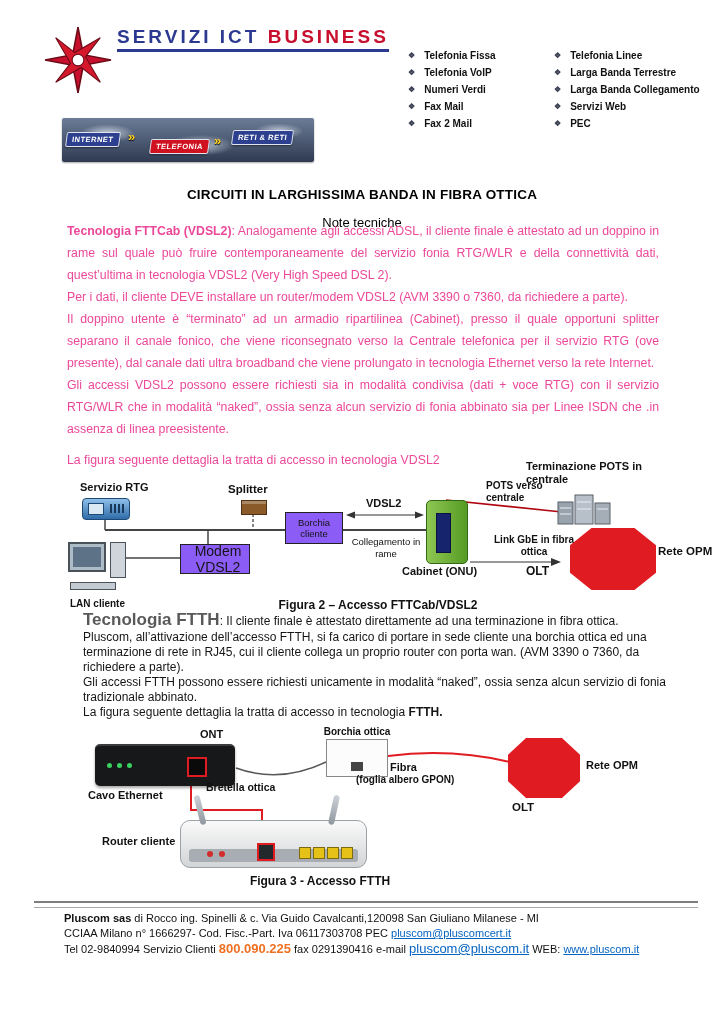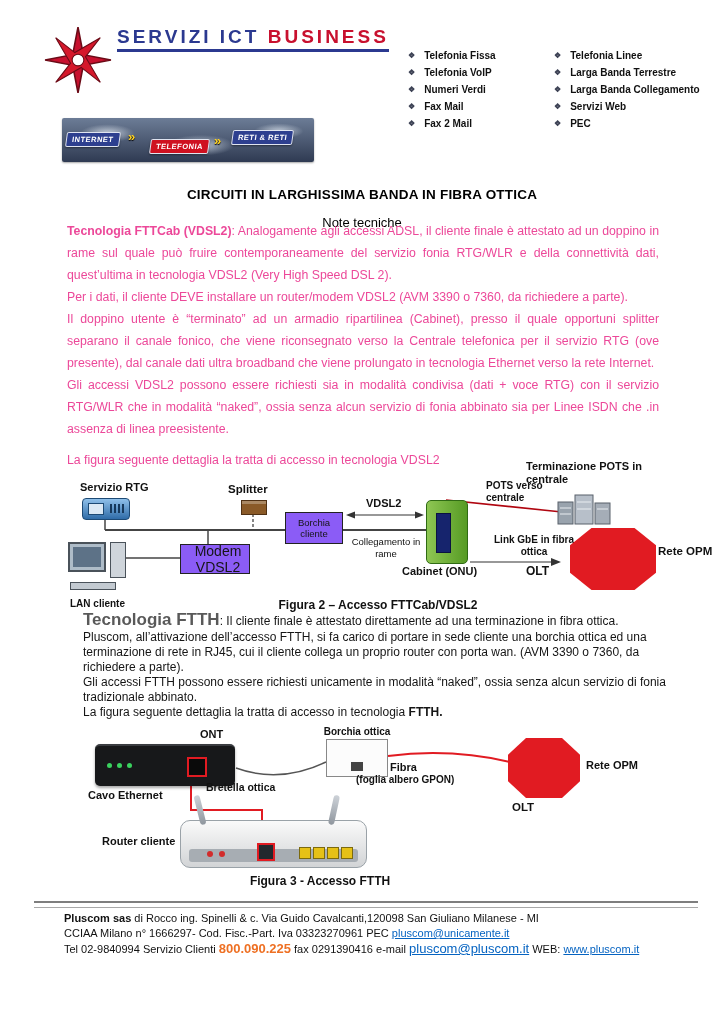--- a/index.html
+++ b/index.html
@@ -288,17 +288,17 @@
       <span class="rport-y ry3"></span>
       <span class="rport-y ry4"></span>
     </div>
     <div class="lbl" style="left:42px;top:112px;font-size:11px;">Router cliente</div>
     <div class="fig-caption" style="left:110px;top:150px;width:300px;">Figura 3 - Accesso FTTH</div>
   </div>
 
   <div class="footer-rule"></div>
   <div class="footer">
     <div><b class="inline">Pluscom sas</b><span> di Rocco ing. Spinelli &amp; c. Via Guido Cavalcanti,120098 San Giuliano Milanese - MI</span></div>
-    <div><span>CCIAA Milano n° 1666297-  Cod. Fisc.-Part. Iva 03323270961  PEC </span><a class="link">pluscom@unicamente.it</a></div>
+    <div><span>CCIAA Milano n° 1666297-  Cod. Fisc.-Part. Iva 06117303708  PEC </span><a class="link">pluscom@pluscomcert.it</a></div>
     <div><span>Tel 02-9840994  Servizio Clienti </span><span class="hot">800.090.225</span><span> fax 0291390416  e-mail </span><a class="link email-big">pluscom@pluscom.it</a><span> WEB: </span><a class="link">www.pluscom.it</a></div>
   </div>
 
 </div>
 
 </body></html>

